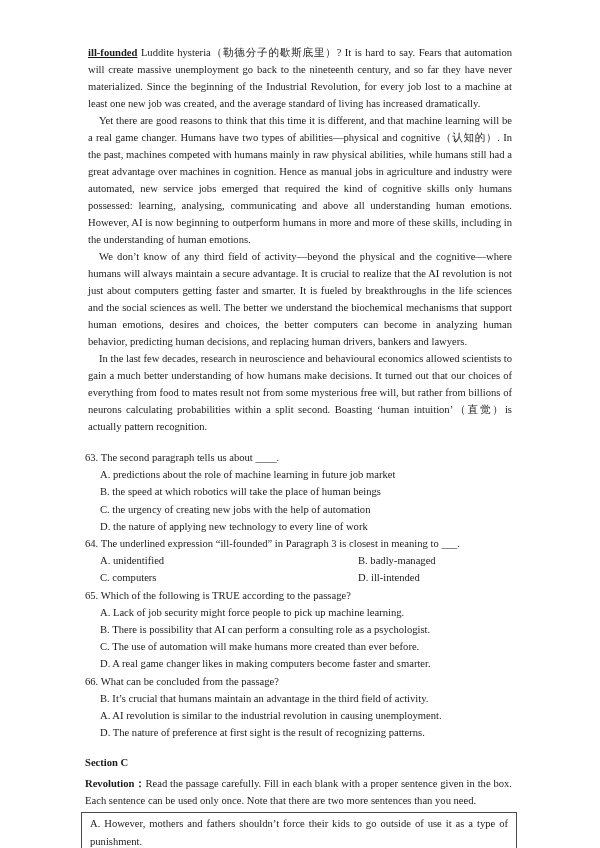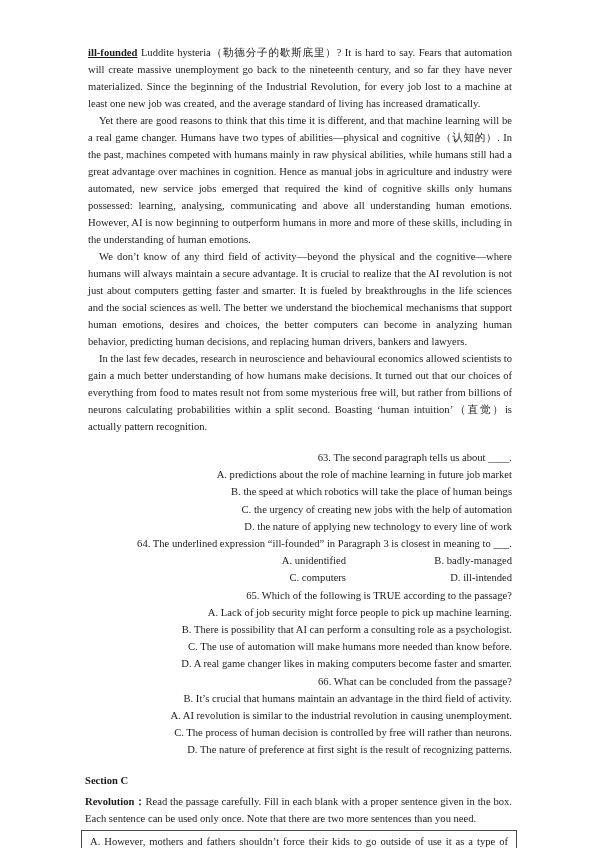--- a/index.html
+++ b/index.html
@@ -18,21 +18,21 @@
   .passage p {
     margin:0;
     font-size:10.6px;
     line-height:17px;
     text-align:justify;
   }
   .passage p.indent { text-indent:11px; }
   .u-term { font-weight:bold; text-decoration:underline; }
 
   
-  .questions { margin-top:14px; font-size:10.6px; line-height:17.2px;text-align:right; }
+  .questions { margin-top:14px; font-size:10.6px; line-height:17.2px; }
   .q-stem { margin-left:-3px; }
   .q-opt { padding-left:12px; }
   .two-col { display:grid; grid-template-columns:258px 1fr; }
 
   
   .section-c { margin-top:13px; font-size:10.6px; line-height:17px; }
   .sc-head { font-weight:bold; margin:0 0 4px -3px; }
   .directions { margin:0 0 2px -3px; text-align:justify; }
   .directions .lbl { font-weight:bold; }
   .sentence-box {
@@ -81,29 +81,28 @@
         <div class="q-opt">B. badly-managed</div>
         <div class="q-opt">C. computers</div>
         <div class="q-opt">D. ill-intended</div>
       </div>
     </div>
 
     <div>
       <div class="q-stem">65. Which of the following is TRUE according to the passage?</div>
       <div class="q-opt">A. Lack of job security might force people to pick up machine learning.</div>
       <div class="q-opt">B. There is possibility that AI can perform a consulting role as a psychologist.</div>
-      <div class="q-opt">C. The use of automation will make humans more needed than know before.</div>
+      <div class="q-opt">C. The use of automation will make humans more created than ever before.</div>
       <div class="q-opt">D. A real game changer likes in making computers become faster and smarter.</div>
     </div>
 
     <div>
       <div class="q-stem">66. What can be concluded from the passage?</div>
       <div class="q-opt">B. It’s crucial that humans maintain an advantage in the third field of activity.</div>
       <div class="q-opt">A. AI revolution is similar to the industrial revolution in causing unemployment.</div>
-      <div class="q-opt">C. The process of human decision is controlled by free will rather than neurons.</div>
       <div class="q-opt">D. The nature of preference at first sight is the result of recognizing patterns.</div>
     </div>
 
   </div>
 
   <div class="section-c">
     <div class="sc-head">Section C</div>
     <p class="directions"><span class="lbl">Revolution：</span><span>Read the passage carefully. Fill in each blank with a proper sentence given in the box. Each sentence can be used only once. Note that there are two more sentences than you need.</span></p>
     <div class="sentence-box">
       <p>A. However, mothers and fathers shouldn’t force their kids to go outside of use it as a type of punishment.</p>

